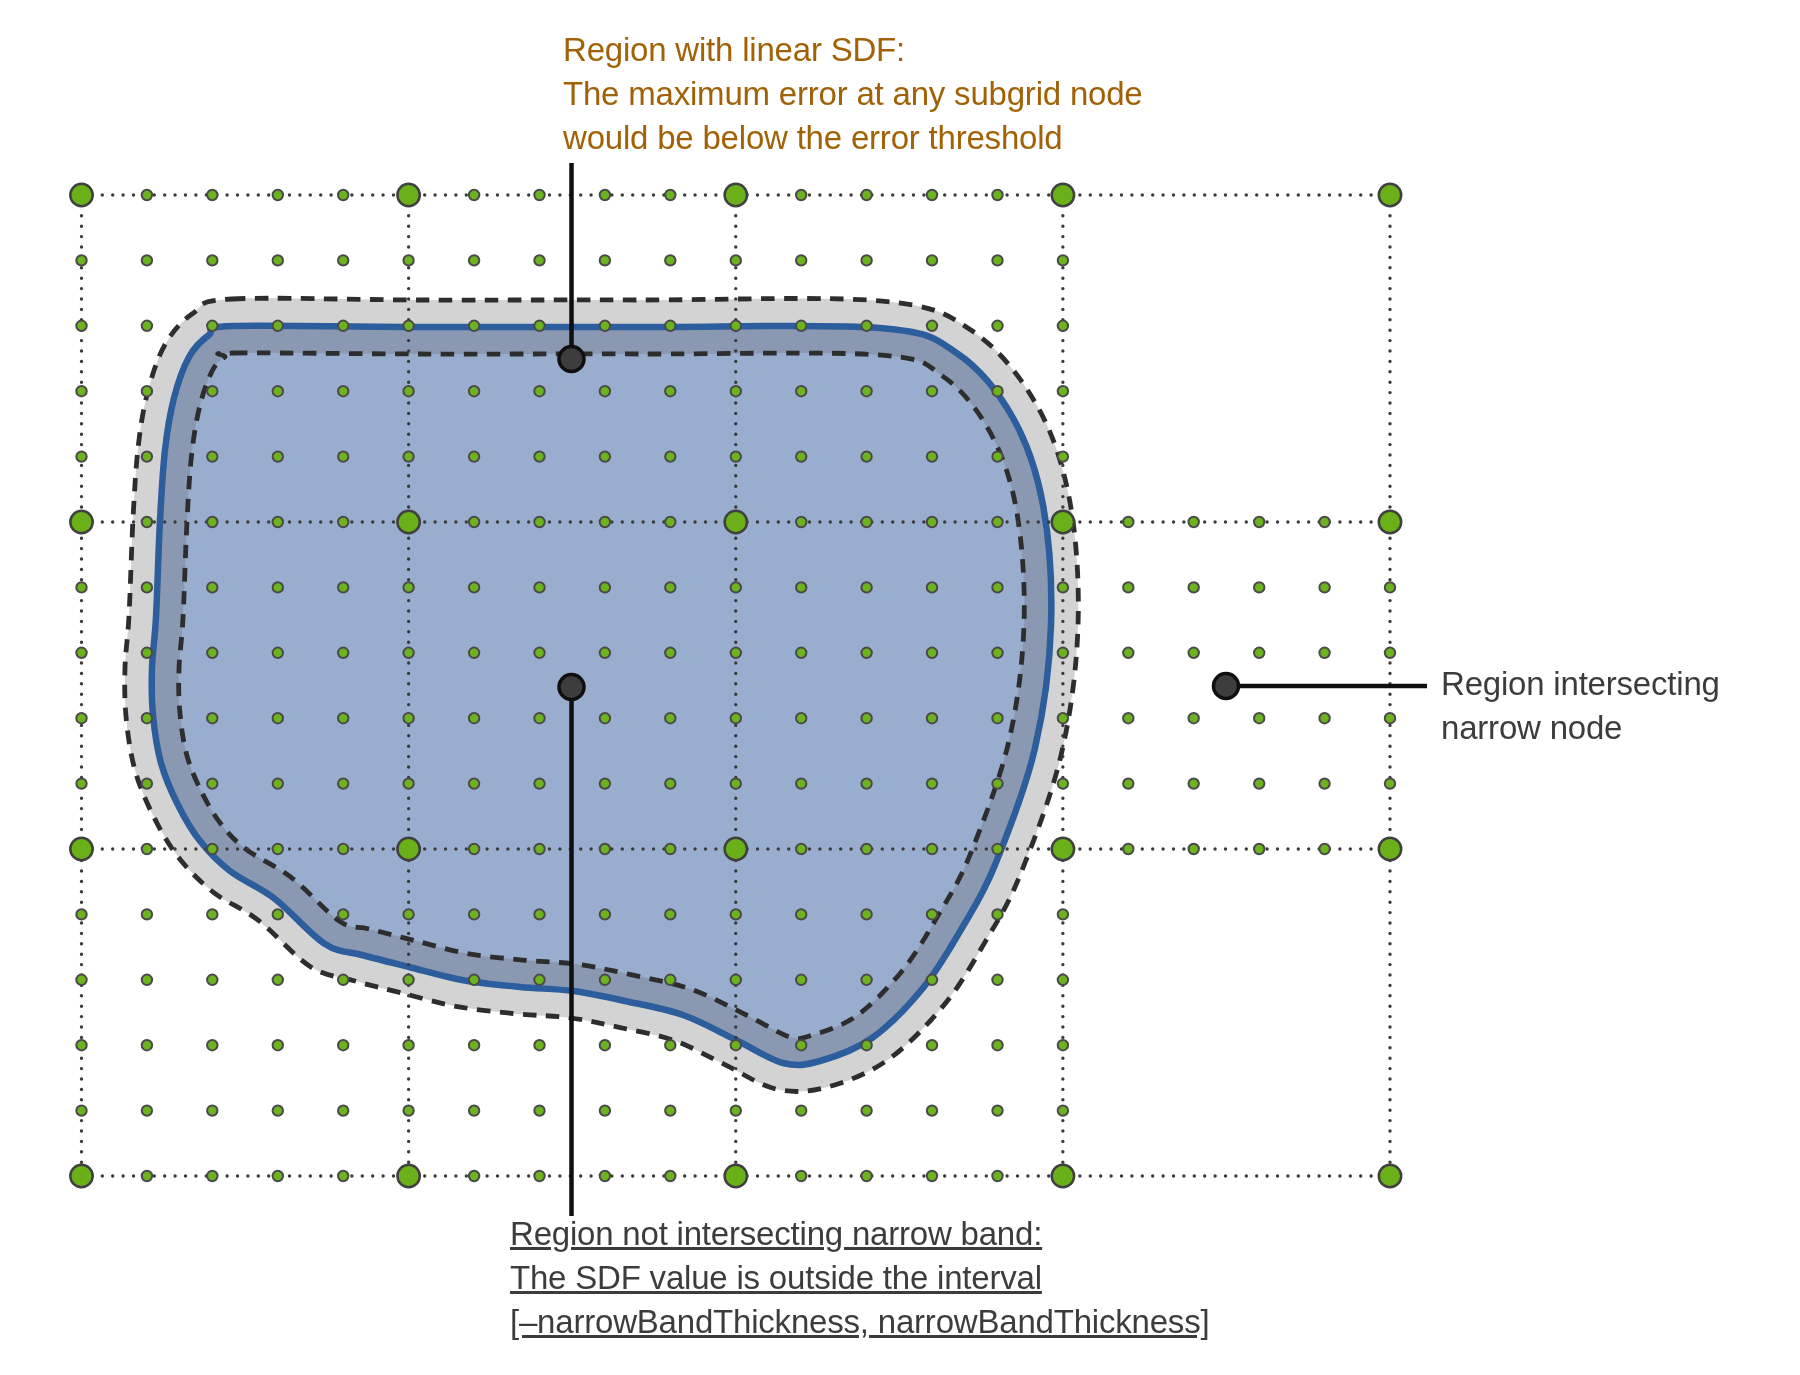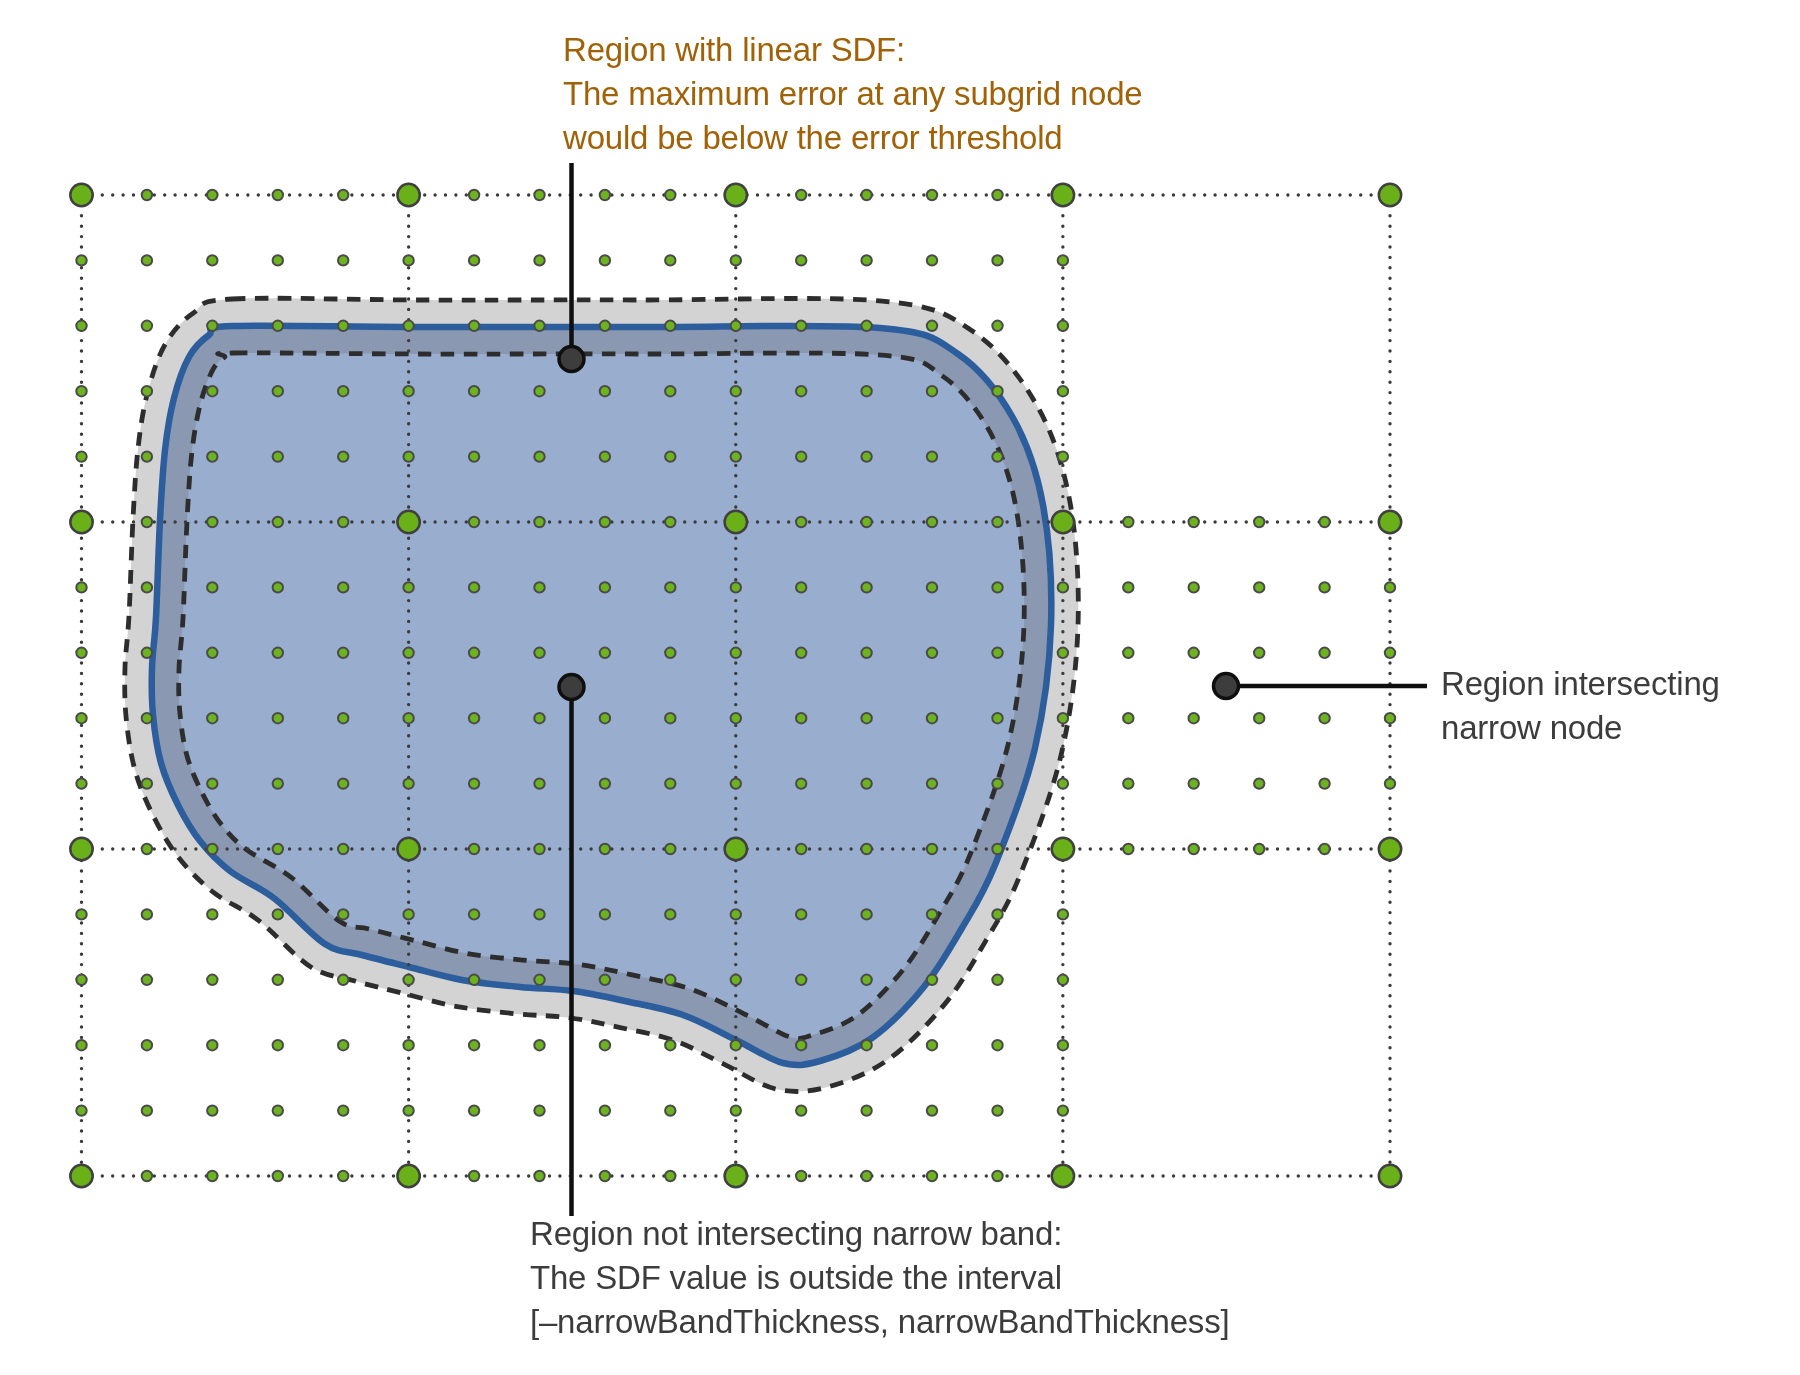--- a/index.html
+++ b/index.html
@@ -351,16 +351,16 @@
       </g>
   </svg>
 
   <div class="anno" id="label-linear-sdf" style="left: 542px; top: 28px; color: #a16207; margin-left: 21px;">Region with linear SDF:
 The maximum error at any subgrid node
 would be below the error threshold</div>
 
   <div class="anno" id="label-intersecting" style="left: 1441px; top: 662px; color: rgb(60, 60, 60);">Region intersecting
 narrow node</div>
 
-  <div class="anno" id="label-not-intersecting" style="left: 530px; top: 1212px; color: rgb(60, 60, 60);">Region not intersecting narrow band:
+  <div class="anno" id="label-not-intersecting" style="left: 510px; top: 1212px; color: rgb(60, 60, 60); text-decoration: underline;">Region not intersecting narrow band:
 The SDF value is outside the interval
 [–narrowBandThickness, narrowBandThickness]</div>
 </div>
 
 </body></html>

